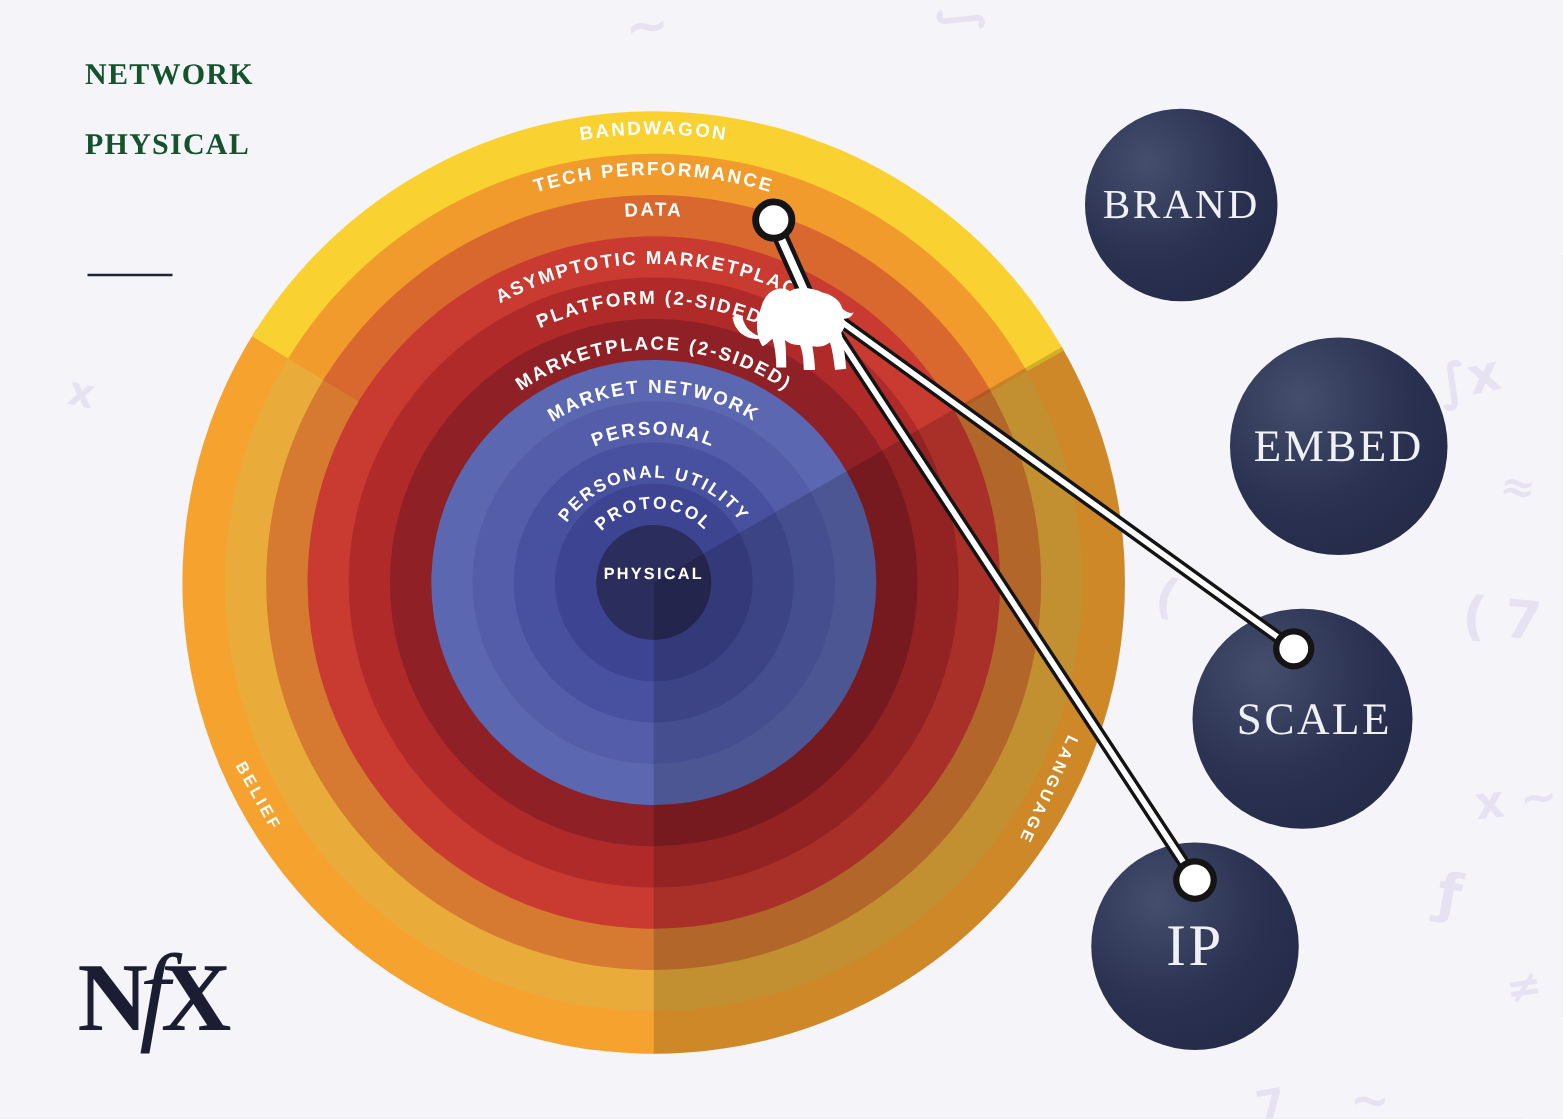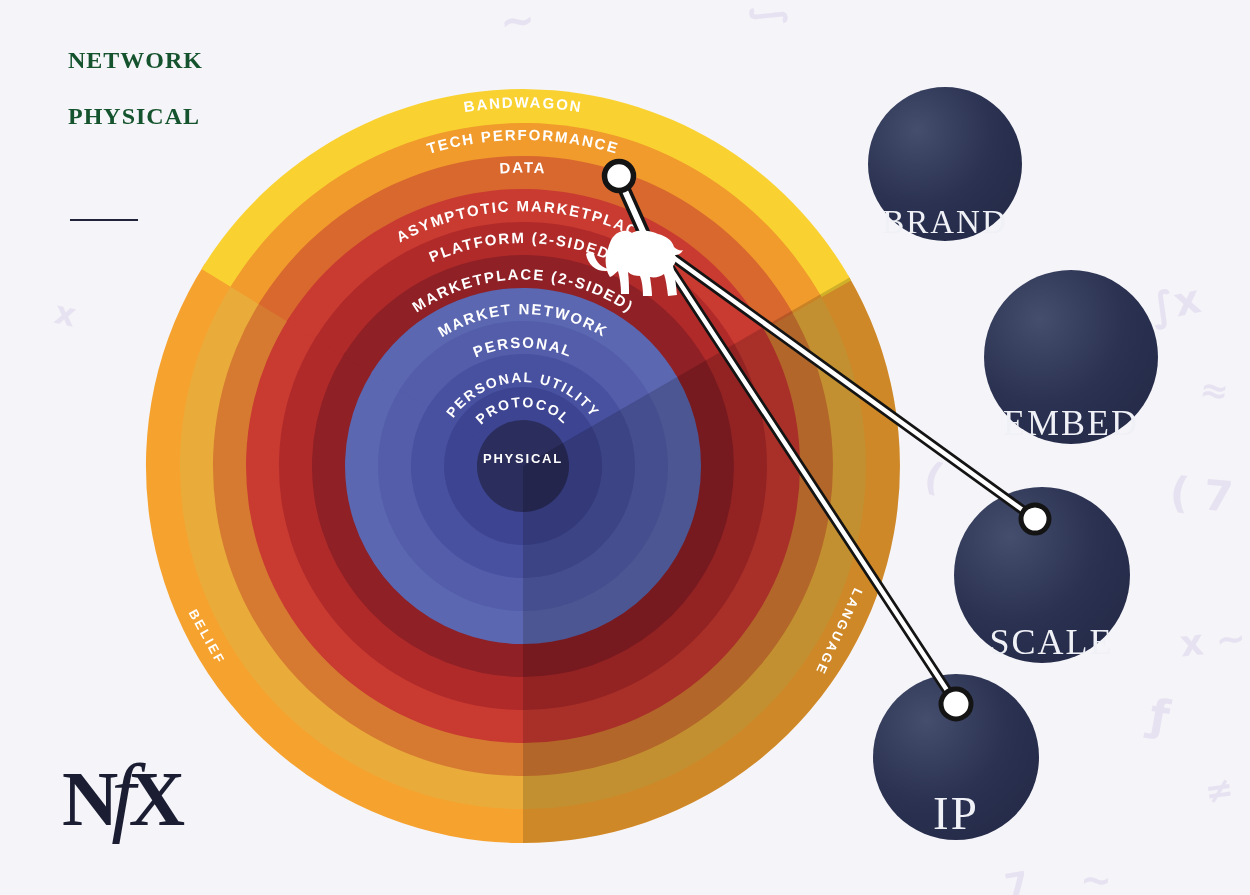--- a/index.html
+++ b/index.html
@@ -7,21 +7,21 @@
           font-family:"Liberation Sans",sans-serif;}
   .scribble{position:absolute;color:#E7E2F1;font-family:"DejaVu Sans",sans-serif;
             font-weight:bold;user-select:none;white-space:nowrap;}
   .layer{position:absolute;left:0;top:0;}
   .title{position:absolute;left:68px;top:32px;font-family:"Liberation Serif",serif;
          font-weight:700;font-size:24px;line-height:56px;letter-spacing:1px;color:#14532d;}
   .title-underline{position:absolute;left:70px;top:219px;width:68px;height:2px;background:#20233A;}
   .ring-label{fill:#ffffff;font-family:"Liberation Sans",sans-serif;font-weight:700;letter-spacing:1.8px;}
   .side-label{position:absolute;color:#ffffff;font-weight:700;font-size:13px;letter-spacing:2.5px;
               transform-origin:center center;white-space:nowrap;}
-  .satellite{position:absolute;border-radius:50%;display:flex;align-items:flex-end;justify-content:center;
+  .satellite{position:absolute;border-radius:50%;display:flex;align-items:center;justify-content:center;
              background:radial-gradient(circle at 32% 28%, #454E6C 0%, #2B3252 48%, #212743 100%);}
   .satellite span{color:#F0F1F6;font-family:"Liberation Serif",serif;letter-spacing:2px;}
   .logo{position:absolute;left:62px;top:752px;display:flex;align-items:baseline;color:#1B1E33;
         font-family:"Liberation Serif",serif;}
   .logo .cap{font-weight:700;font-size:78px;line-height:1;}
   .logo .fx{font-style:italic;font-size:88px;line-height:1;margin:0 -7px;font-weight:400;}
 </style>
 </head>
 <body>
 

